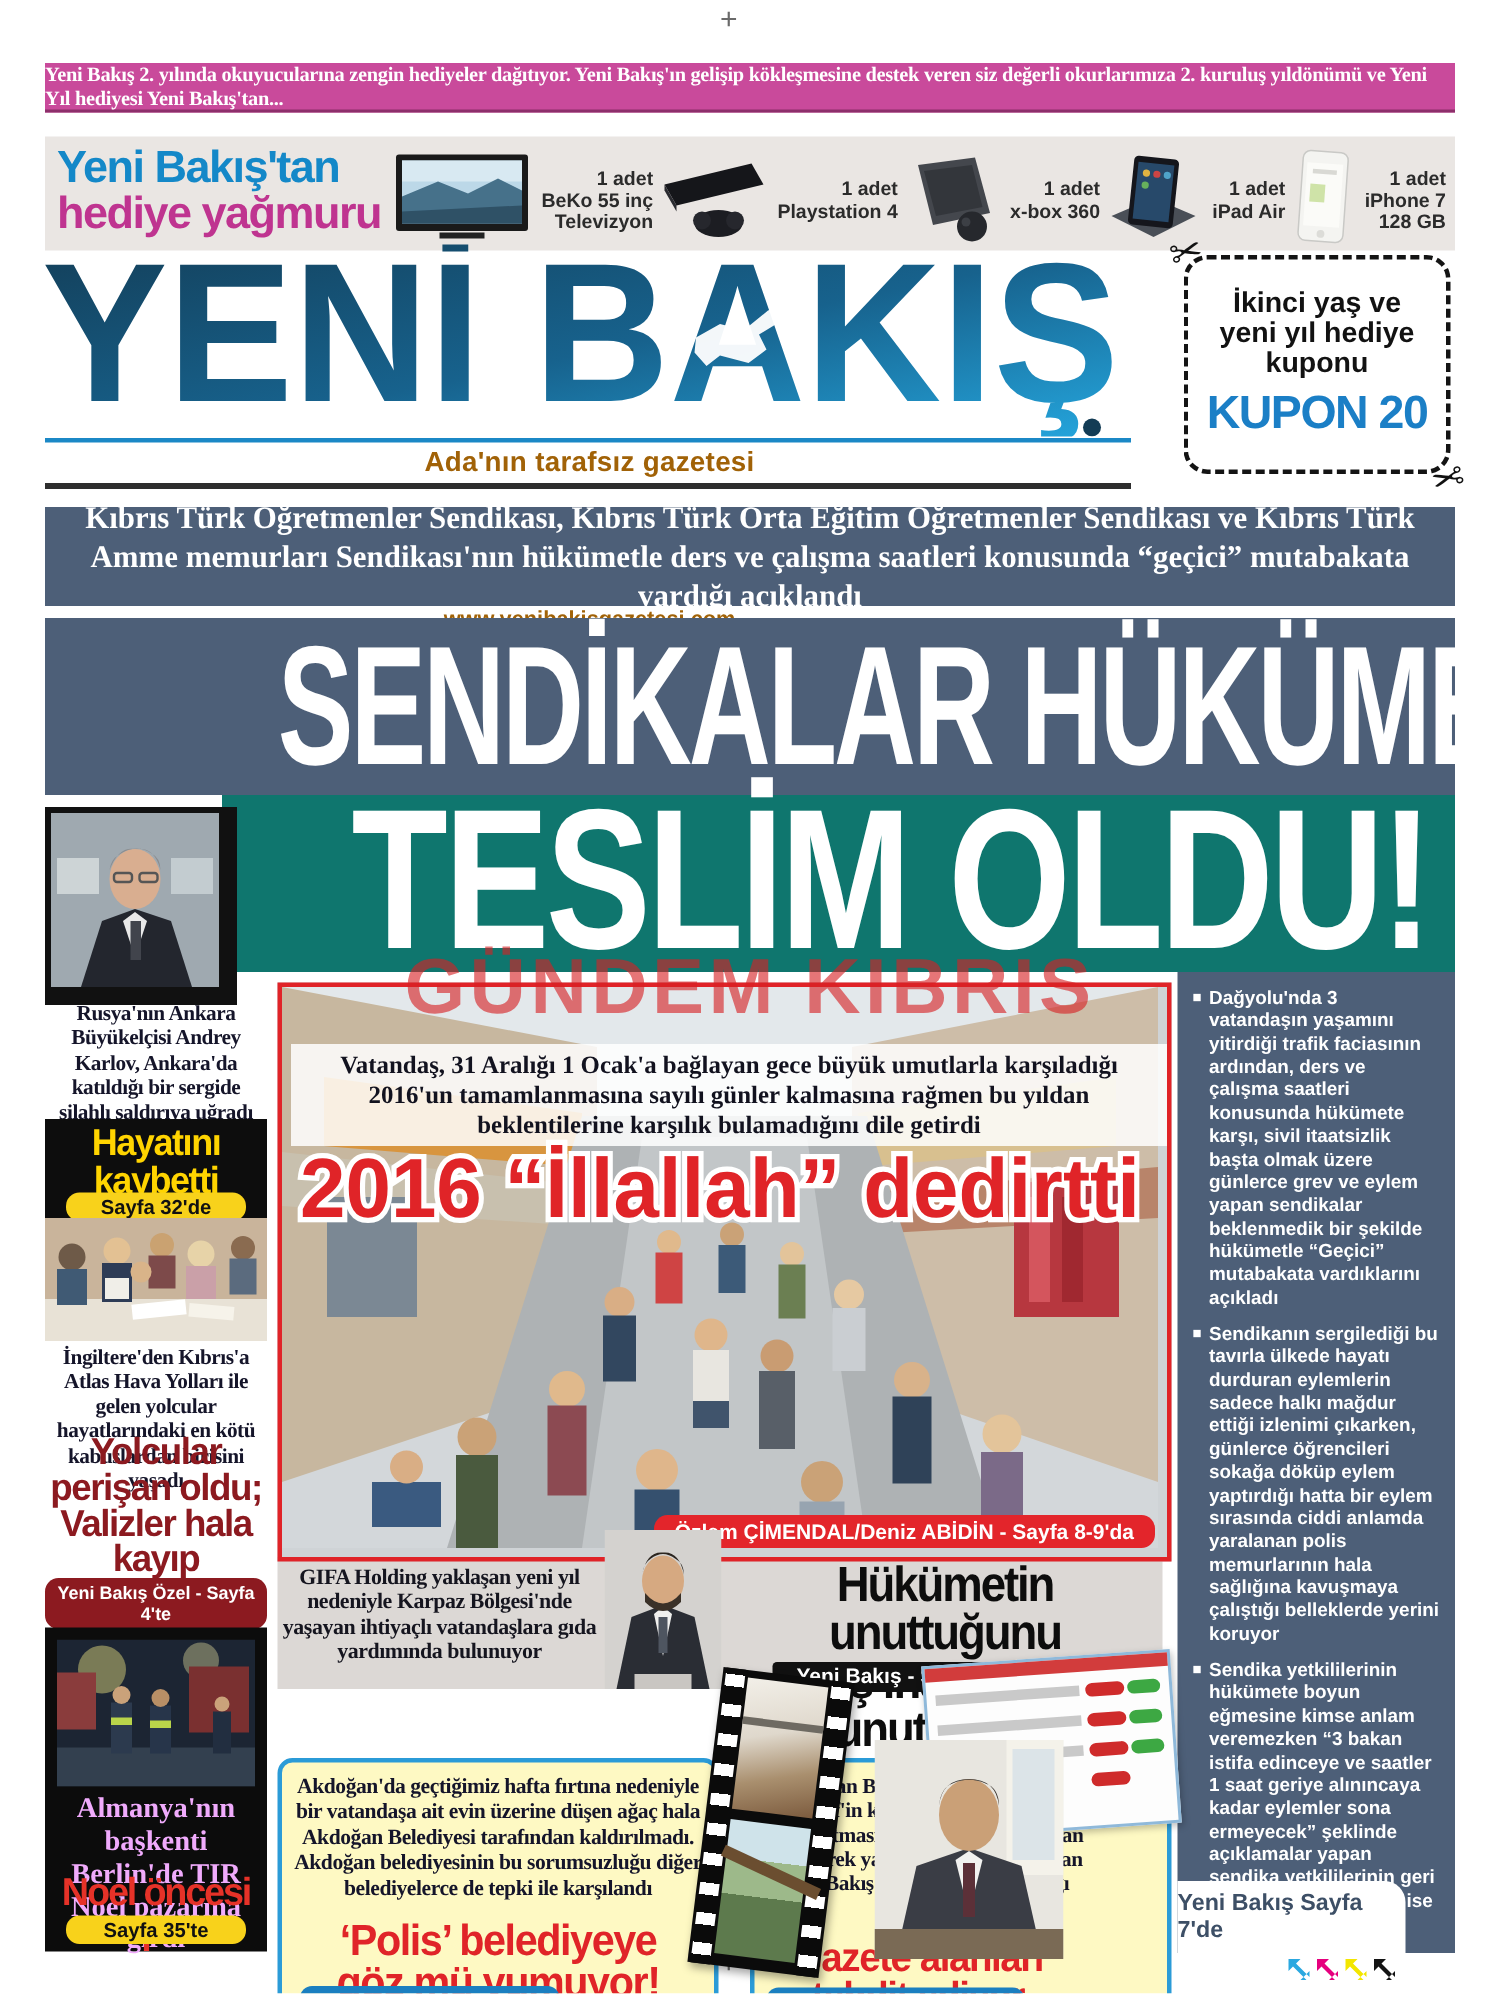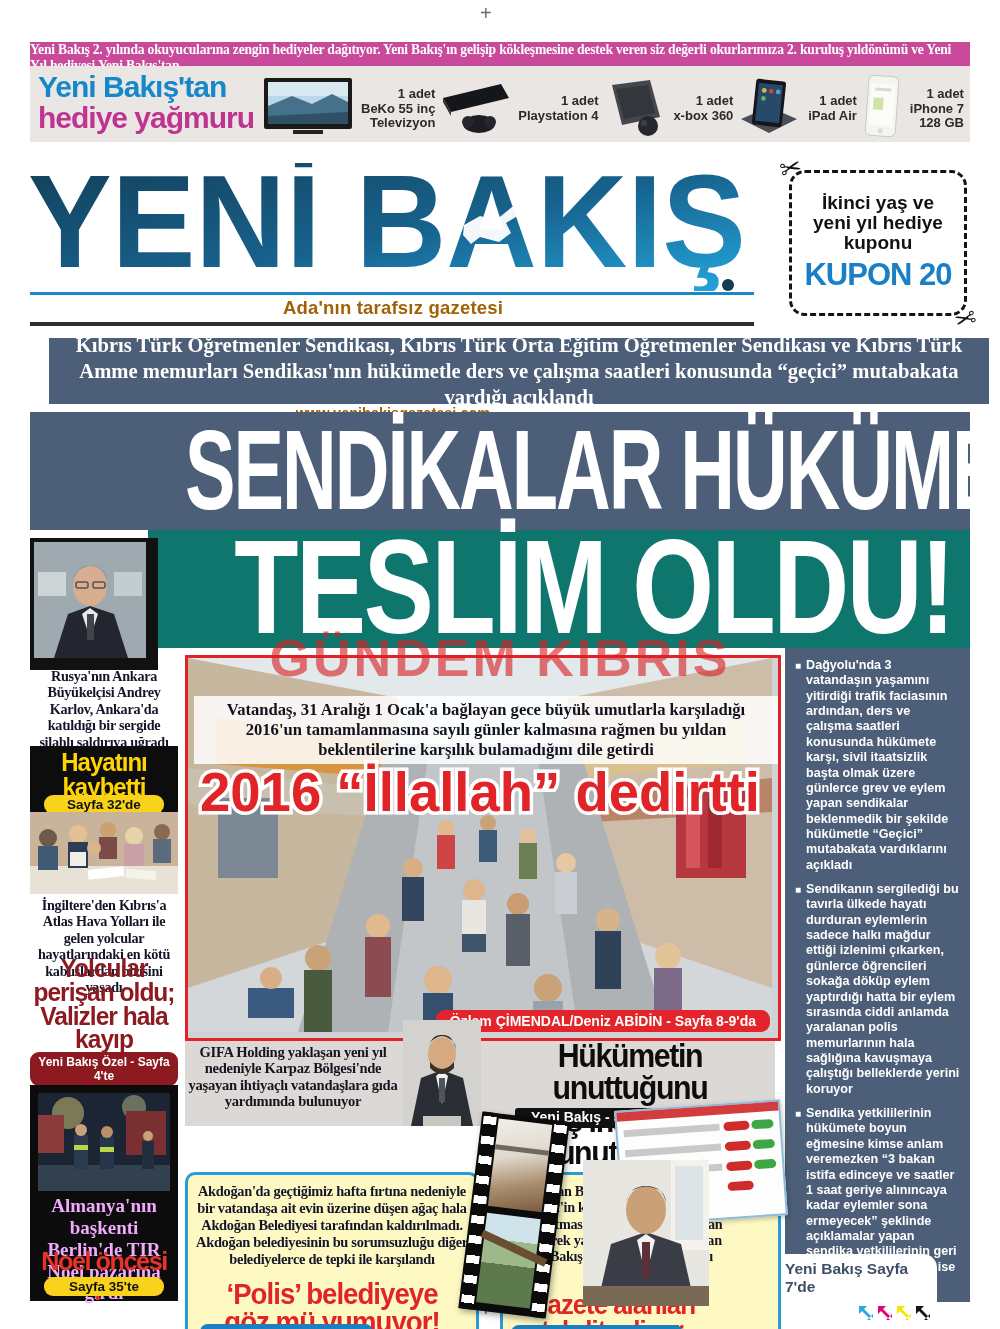--- a/index.html
+++ b/index.html
@@ -9,21 +9,21 @@
   .pre{white-space:pre-line;}
   .pill{border-radius:9px;text-align:center;font-weight:bold;}
   .crop{color:#6a6a6a;font-size:20px;font-weight:normal;}
 
   
   .banner{left:30px;top:42px;width:940px;height:31px;background:#c94a9b;color:#fff;
           display:flex;align-items:flex-start;justify-content:center;font-family:"Liberation Serif",serif;
           font-weight:bold;font-size:13.6px;letter-spacing:-0.2px;border-bottom:2px solid #8d2f6b;}
 
   
-  .giftstrip{left:30px;top:66px;width:940px;height:76px;background:#eae6e3;}
+  .giftstrip{left:30px;top:91px;width:940px;height:76px;background:#eae6e3;}
   .gift-title{left:8px;top:6px;line-height:1.02;font-weight:bold;font-size:30px;letter-spacing:-1px;}
   .gift-title .l1{color:#1488c8;} .gift-title .l2{color:#bf3490;}
   .gift-items{left:232px;top:4px;width:702px;height:78px;display:flex;align-items:center;justify-content:space-between;text-align:right;}
   .gift-item{display:flex;align-items:center;gap:7px;}
   .gift-label{font-weight:bold;font-size:13px;color:#2b2b2b;line-height:1.12;}
 
   
   .logo-wrap{left:28px;top:163px;width:724px;height:128px;}
   .logo-underline{left:30px;top:292px;width:724px;height:3px;background:#1b88c6;}
   .dateline{left:32px;top:297px;width:722px;height:22px;display:flex;align-items:center;gap:18px;color:#a16207;flex-direction:column;}
@@ -36,21 +36,21 @@
           display:flex;flex-direction:column;align-items:center;justify-content:center;text-align:center;background:#fff;}
   .coupon-text{font-weight:bold;font-size:19px;color:#121212;line-height:1.05;width:150px;}
   .coupon-code{font-weight:bold;font-size:31px;color:#1b7fc6;letter-spacing:-1px;margin-top:4px;}
   .scis{position:absolute;font-size:26px;color:#111;}
   .scis.tl{left:-12px;top:-20px;transform:rotate(-15deg);}
   .scis.br{right:-12px;bottom:-20px;transform:rotate(165deg);}
 
   
   .subhead{left:30px;top:338px;width:940px;height:66px;background:#4d5f78;color:#fff;
            display:flex;align-items:center;justify-content:center;text-align:center;
-           font-family:"Liberation Serif",serif;font-weight:bold;font-size:21px;line-height:1.25;margin-left:19px;}
+           font-family:"Liberation Serif",serif;font-weight:bold;font-size:21px;line-height:1.25;}
   .subhead span{display:block;width:912px;transform:scaleX(0.98);}
 
   
   .hbar1{left:30px;top:412px;width:940px;height:118px;background:#4d5f78;overflow:visible;}
   .hbar2{left:148px;top:530px;width:822px;height:118px;background:#0f766e;overflow:visible;}
   .hl{display:block;text-align:center;color:#ffffff;font-weight:bold;white-space:nowrap;}
   .hl1{font-size:113px;line-height:116px;transform:scaleX(0.67);letter-spacing:-3px;}
   .hl2{font-size:133px;line-height:115px;transform:scaleX(0.79);letter-spacing:-3px;}
 
   .watermark{left:230px;top:628px;width:540px;text-align:center;color:rgba(214,32,36,0.62);

